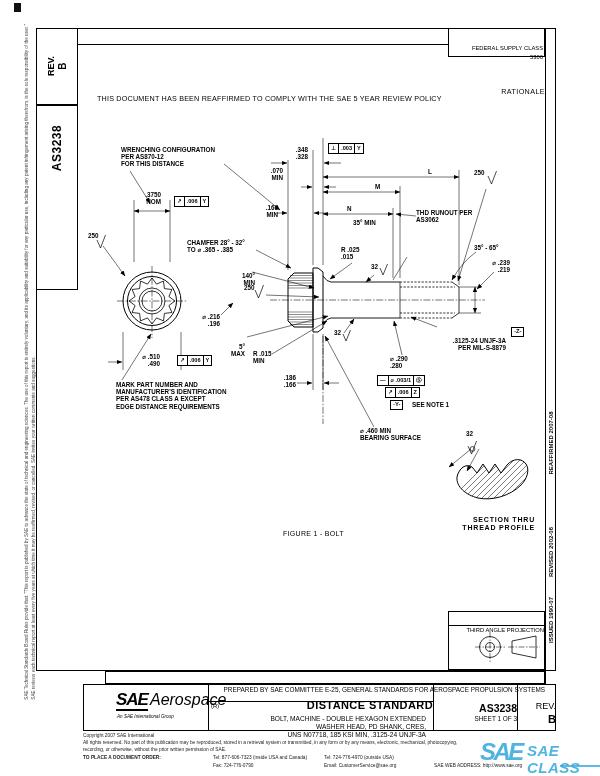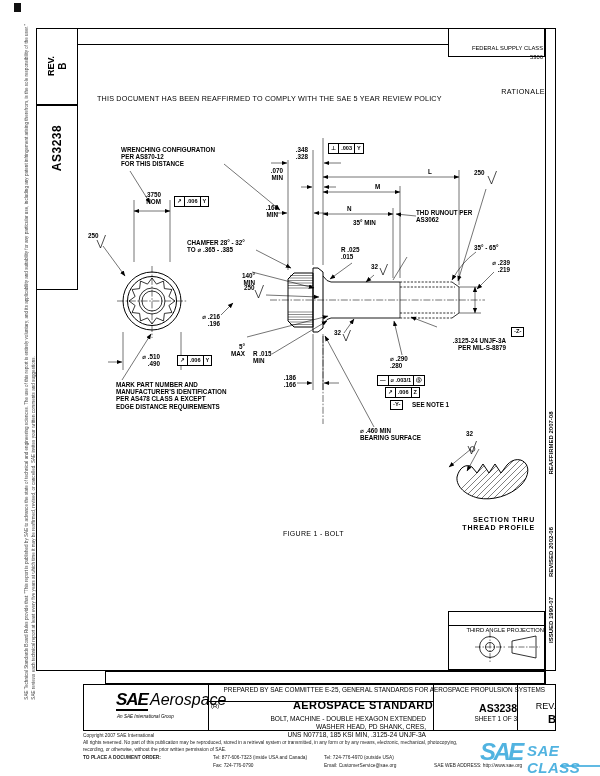--- a/index.html
+++ b/index.html
@@ -314,21 +314,21 @@
   <div class="vline" style="left:208px;top:684px;height:47px;"></div>
   <div class="vline" style="left:433px;top:684px;height:47px;"></div>
   <div class="vline" style="left:517px;top:684px;height:47px;"></div>
   <div class="hline" style="left:208px;top:701px;width:225px;"></div>
 
   <div style="position:absolute;left:116px;top:690px;">
     <span style="font-size:17px;font-weight:900;font-style:italic;letter-spacing:-1px;border-bottom:2px solid #000;">SAE</span><span style="font-size:16px;font-style:italic;font-weight:400;margin-left:2px;">Aerospace</span>
   </div>
   <div class="lbl" style="left:117px;top:714px;font-size:4.6px;font-weight:400;font-style:italic;">An SAE International Group</div>
 
-  <div class="lbl ctr" style="left:208px;top:687px;width:225px;font-size:11px;font-weight:700;letter-spacing:0.4px;">AEROSPACE STANDARD</div>
+  <div class="lbl ctr" style="left:208px;top:687px;width:225px;font-size:11px;font-weight:700;letter-spacing:0.4px;">DISTANCE STANDARD</div>
   <div class="lbl" style="left:211px;top:703px;font-size:6px;font-weight:400;">(R)</div>
   <div class="lbl ctr" style="left:218px;top:703px;width:208px;font-size:6.6px;font-weight:400;">BOLT, MACHINE - DOUBLE HEXAGON EXTENDED</div>
   <div class="lbl ctr" style="left:218px;top:711px;width:208px;font-size:6.6px;font-weight:400;">WASHER HEAD, PD SHANK, CRES,</div>
   <div class="lbl ctr" style="left:218px;top:719px;width:208px;font-size:6.6px;font-weight:400;">UNS N07718, 185 KSI MIN, .3125-24 UNJF-3A</div>
 
   <div class="lbl ctr" style="left:433px;top:690px;width:84px;font-size:10.5px;font-weight:700;">AS3238</div>
   <div class="lbl ctr" style="left:433px;top:703px;width:84px;font-size:6.4px;font-weight:400;">SHEET 1 OF 3</div>
 
   <div class="lbl ctr" style="left:517px;top:689px;width:39px;font-size:9px;font-weight:400;">REV.</div>
   <div class="lbl ctr" style="left:517px;top:701px;width:39px;font-size:11px;font-weight:700;">B</div>

